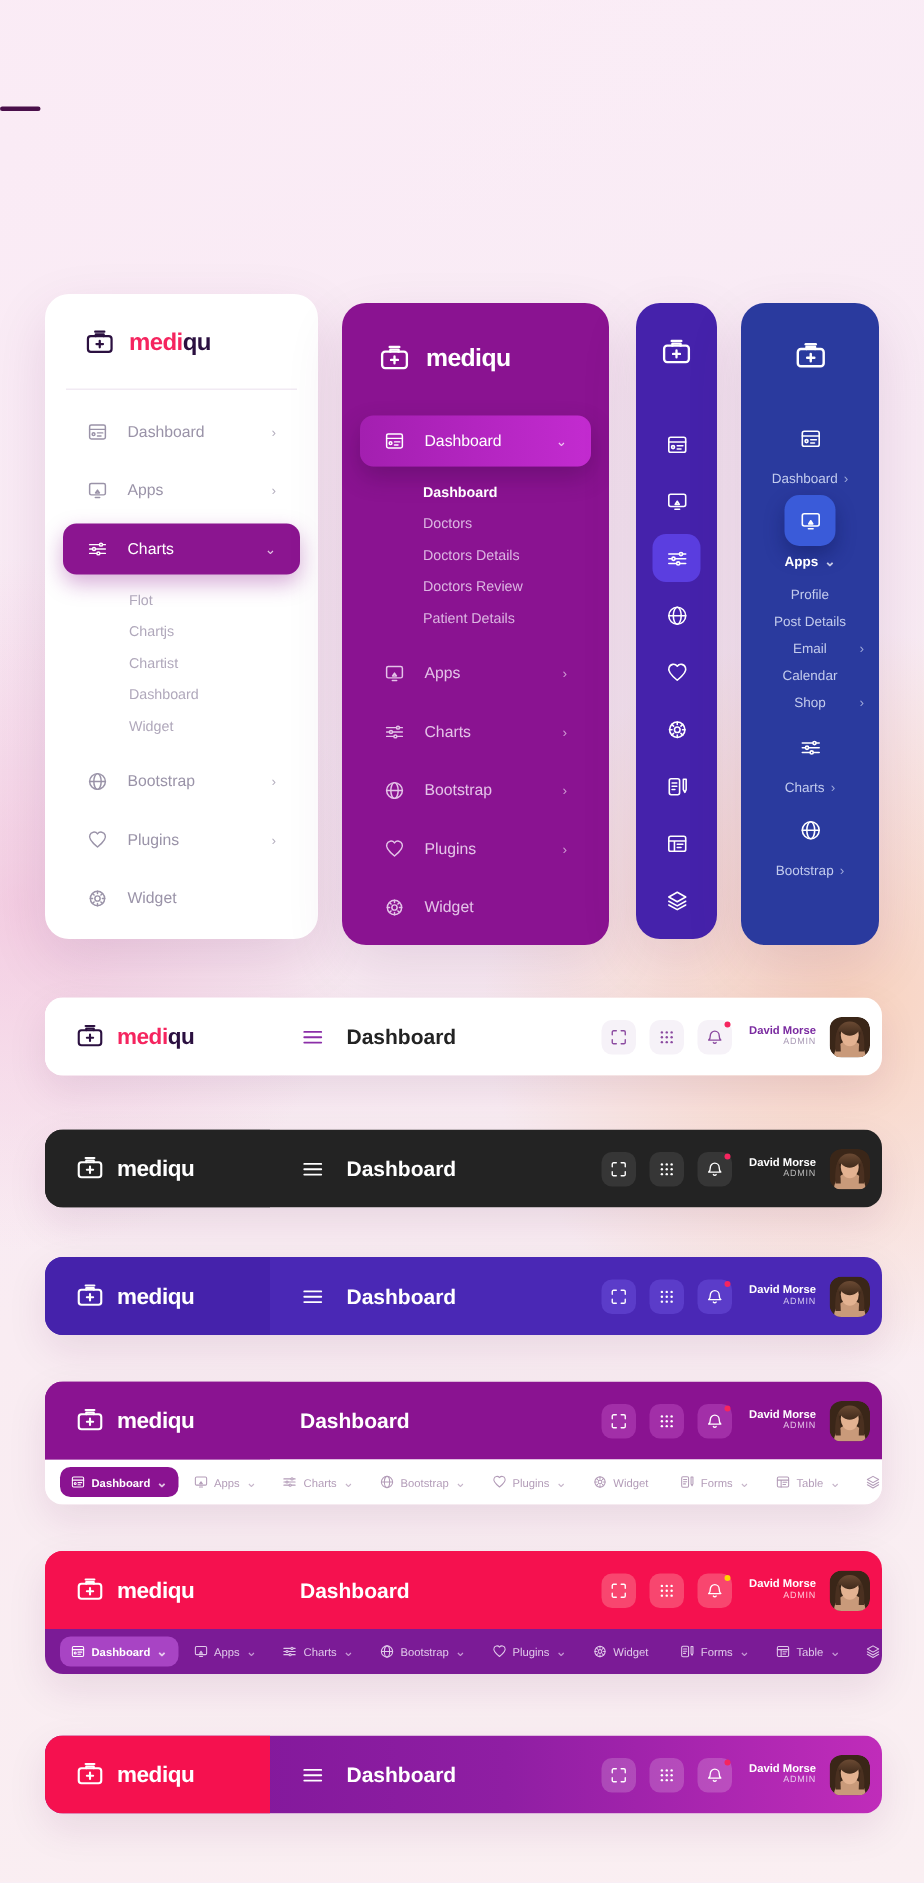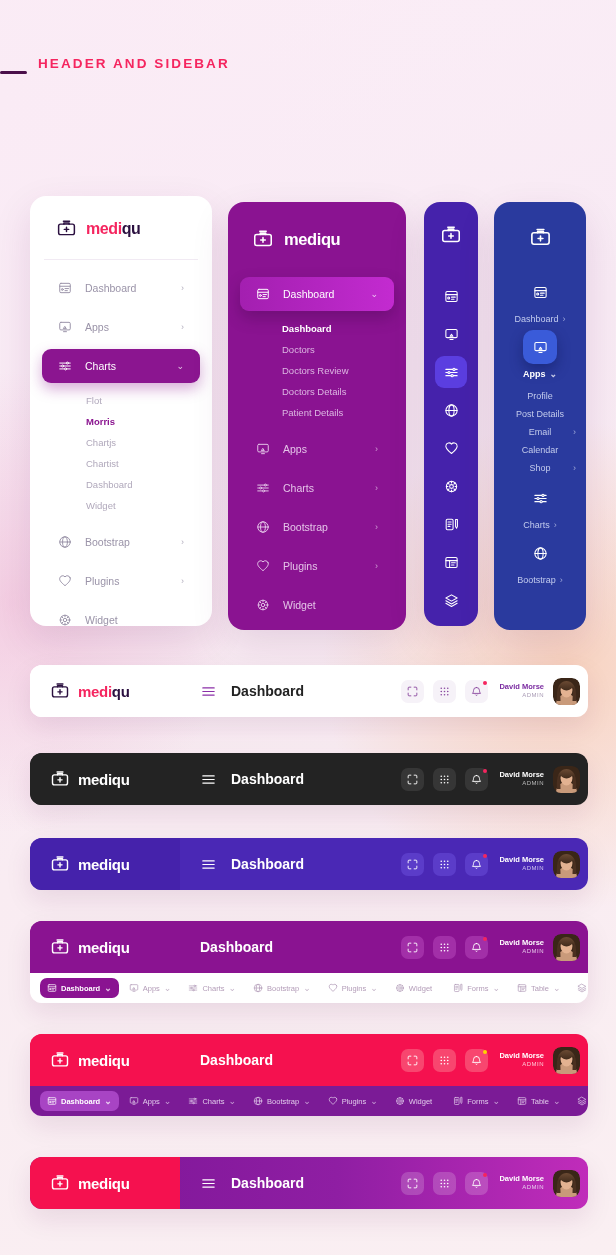--- a/index.html
+++ b/index.html
@@ -114,21 +114,20 @@
   .dot-badge { position:absolute; top:1px; right:1px; width:4px; height:4px; border-radius:50%; }
 </style>
 </head>
 <body>
 
 <div id="bg"></div>
 <div id="page">
 
   <div class="kicker-line"></div>
   <div class="title-wrap">
-    <div class="kicker">HEADER AND SIDEBAR</div>
   </div>
 
   <div id="sb1" class="card shadow-soft">
       <div class="brand">
         <span style="display:inline-flex;color:#2b1040">
           <svg class="ic" width="21" height="21" viewBox="0 0 24 24" fill="none" stroke="currentColor" stroke-width="1.7" stroke-linecap="round" stroke-linejoin="round">
             <rect x="3" y="7" width="18" height="12" rx="2.2"></rect>
             <path d="M9 7V5.6h6V7"></path>
             <path d="M8.5 3.6h7"></path>
             <path d="M12 10.5v5M9.5 13h5"></path>
@@ -168,21 +167,20 @@
               <circle cx="16" cy="7" r="1.7"></circle>
               <circle cx="8" cy="12" r="1.7"></circle>
               <circle cx="13" cy="17" r="1.7"></circle>
             </svg>
           </span>
           <span class="nav-label">Charts</span>
           <span class="chev">⌄</span>
         </div>
         <div class="sub-list">
           <div class="sub-item">Flot</div>
-          <div class="sub-item active">Morris</div>
           <div class="sub-item">Chartjs</div>
           <div class="sub-item">Chartist</div>
           <div class="sub-item">Dashboard</div>
           <div class="sub-item">Widget</div>
         </div>
         <div class="nav-item">
           <span style="display:inline-flex;color:currentColor">
             <svg class="ic" width="14" height="14" viewBox="0 0 24 24" fill="none" stroke="currentColor" stroke-width="1.7" stroke-linecap="round" stroke-linejoin="round">
               <circle cx="12" cy="12" r="9"></circle>
               <path d="M3 12h18"></path>
@@ -235,22 +233,22 @@
               <circle cx="7.5" cy="14.5" r="1.6"></circle>
               <path d="M12 13h6M12 16.5h4"></path>
             </svg>
           </span>
           <span class="nav-label">Dashboard</span>
           <span class="chev">⌄</span>
         </div>
         <div class="sub-list">
           <div class="sub-item active">Dashboard</div>
           <div class="sub-item">Doctors</div>
+          <div class="sub-item">Doctors Details</div>
           <div class="sub-item">Doctors Review</div>
-          <div class="sub-item">Doctors Details</div>
           <div class="sub-item">Patient Details</div>
         </div>
         <div class="nav-item">
           <span style="display:inline-flex;color:currentColor">
             <svg class="ic" width="14" height="14" viewBox="0 0 24 24" fill="none" stroke="currentColor" stroke-width="1.7" stroke-linecap="round" stroke-linejoin="round">
               <rect x="3" y="4" width="18" height="13" rx="2"></rect>
               <path d="M9.5 20h5"></path>
               <path d="M12 11.5l2.2 3.3H9.8z"></path>
             </svg>
           </span>

